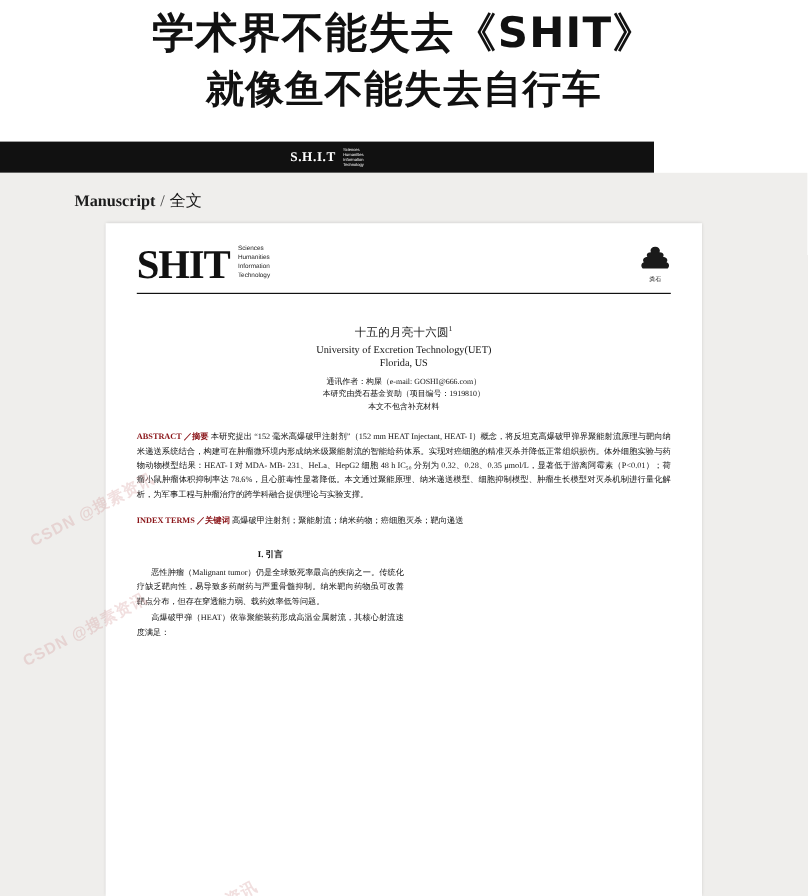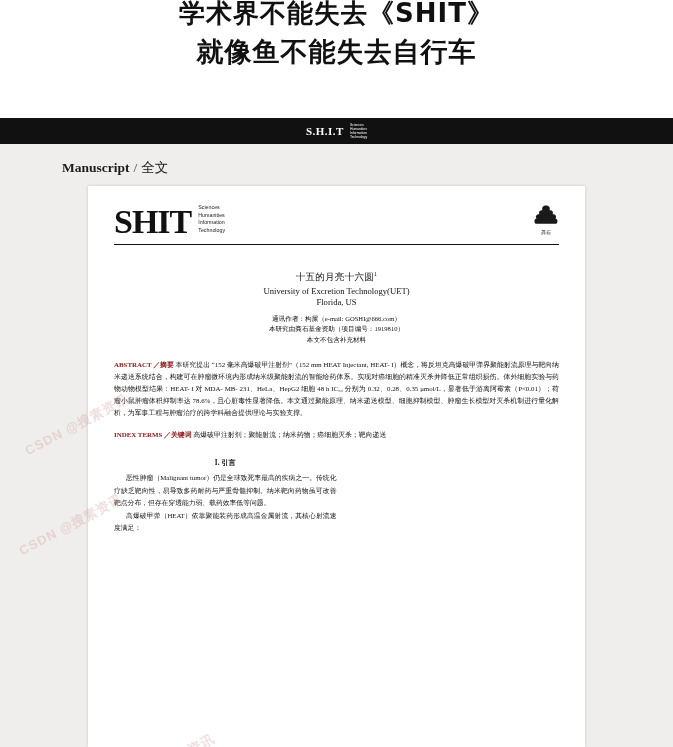--- a/index.html
+++ b/index.html
@@ -24,31 +24,31 @@
   }
   .caption-line {
     text-align: center;
     font-family: "DejaVu Sans", sans-serif;
     font-weight: bold;
     color: #111111;
     letter-spacing: 1px;
     line-height: 1.0;
   }
   .caption-line.l1 {
-    font-size: 26px;
-    padding-top: 0;
+    font-size: 35px;
+    padding-top: 11px;
   }
   .caption-line.l2 {
-    font-size: 27px;
+    font-size: 32px;
     padding-top: 12px;
   }
 
   
   .journal-bar {
-    width: 673px;
+    width: 545px;
     height: 26px;
     background: #111111;
     display: flex;
     align-items: center;
     justify-content: center;
     position: relative;
   }
   .journal-bar-inner {
     display: flex;
     align-items: center;

